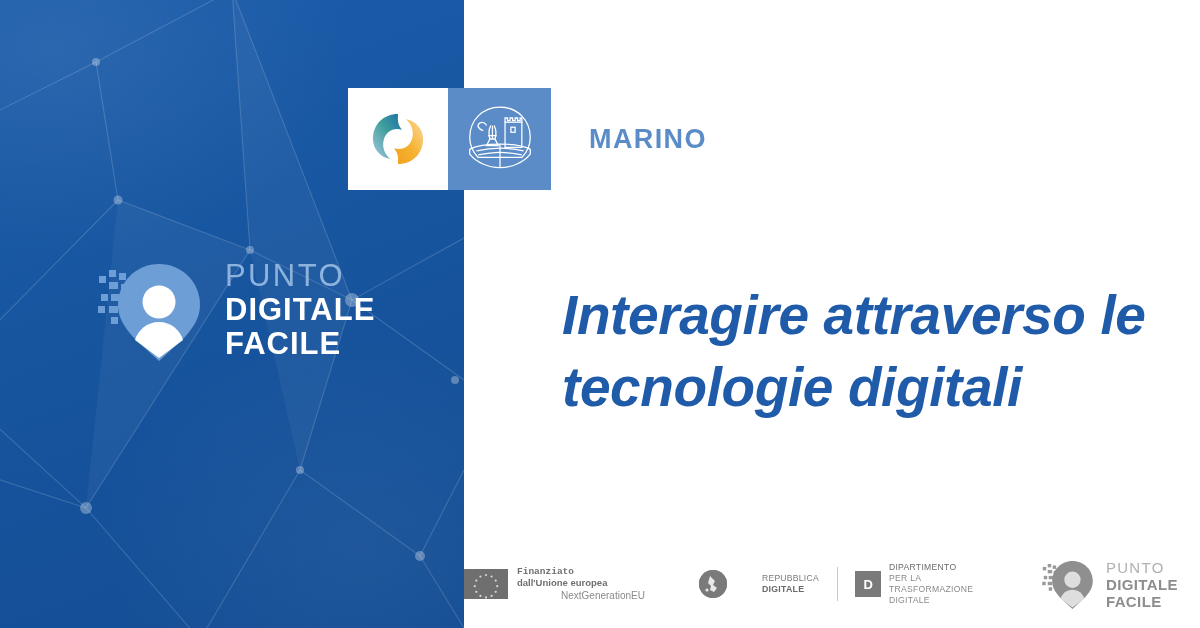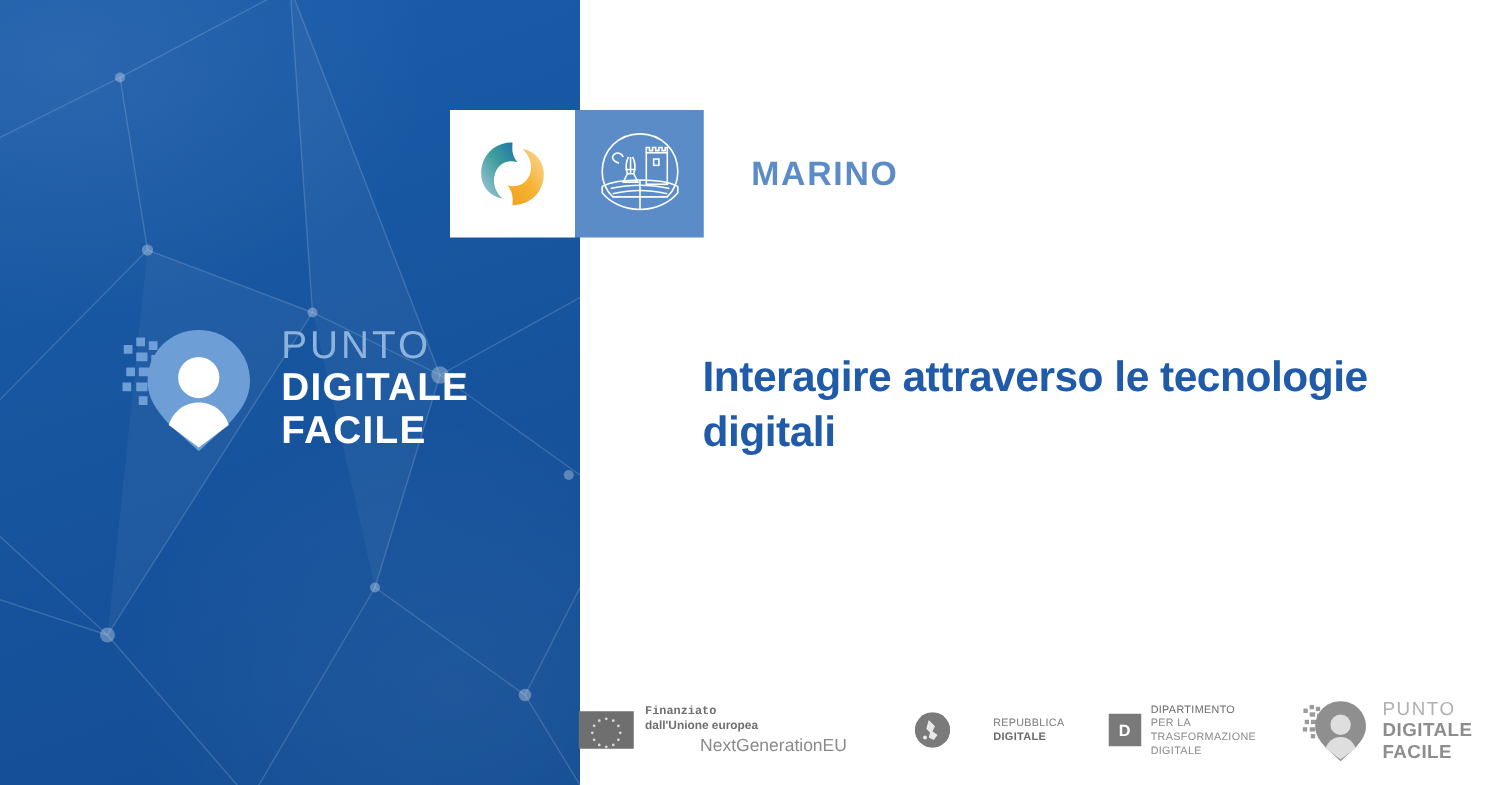--- a/index.html
+++ b/index.html
@@ -17,21 +17,21 @@
     background:#1a5aa8;
     background-image:
       radial-gradient(ellipse 420px 300px at 12% 8%, rgba(255,255,255,0.075), rgba(255,255,255,0) 70%),
       radial-gradient(ellipse 380px 320px at 78% 88%, rgba(255,255,255,0.05), rgba(255,255,255,0) 70%),
       linear-gradient(160deg, #1b5cab 0%, #17559f 45%, #134c93 100%);
     overflow:hidden;
   }
   .net { position:absolute; inset:0; width:464px; height:628px; }
 
   
-  .logo-lockup { position:absolute; left:360px; top:88px; display:flex; align-items:center; }
+  .logo-lockup { position:absolute; left:348px; top:88px; display:flex; align-items:center; }
   .logo-box-white {
     width:100px; height:102px; background:#ffffff;
     display:flex; align-items:center; justify-content:center;
   }
   .logo-box-blue {
     width:103px; height:102px; background:#5b8cc8;
     display:flex; align-items:center; justify-content:center;
   }
   .marino-label {
     margin-left:38px; font-size:27px; font-weight:bold; letter-spacing:1.4px;
@@ -45,36 +45,36 @@
     margin-left:18px; line-height:1.0; font-family:"Liberation Sans", sans-serif;
     padding-bottom:2px;
   }
   .pdf-punto { font-size:31px; letter-spacing:2.4px; color:#8db3dd; font-weight:400; }
   .pdf-dig   { font-size:31px; letter-spacing:1.0px; color:#ffffff; font-weight:bold; margin-top:3px; }
   .pdf-fac   { font-size:31px; letter-spacing:1.0px; color:#ffffff; font-weight:bold; margin-top:3px; }
 
   
   .title {
     position:absolute; left:562px; top:280px; width:600px;
-    font-size:34px; font-weight:bold; line-height:1.30; color:#1f5ba8;
-    letter-spacing:-0.4px; font-family:"Liberation Sans", sans-serif;
+    font-size:55px; font-weight:bold; line-height:1.30; color:#1f5ba8;
+    letter-spacing:-0.4px; font-family:"Liberation Sans", sans-serif;font-style:italic;
   }
 
   
   .footer {
     position:absolute; left:464px; top:540px; width:736px; height:88px;
     display:flex; align-items:center; justify-content:flex-end; padding-right:22px;
   }
   .f-item { display:flex; align-items:center; }
   .eu-flag { width:44px; height:30px; background:#6f6f6f; position:relative; flex:0 0 auto; }
   .eu-stars { position:absolute; inset:0; }
   .eu-text { margin-left:9px; line-height:1.22; }
   .eu-l1 { font-size:9.5px; font-weight:bold; color:#6f6f6f;font-family:Liberation Mono, monospace; }
   .eu-l2 { font-size:9.5px; font-weight:bold; color:#6f6f6f; }
-  .eu-l3 { font-size:14px; color:#8a8a8a; margin-top:1.5px;padding-left:44px; }
+  .eu-l3 { font-size:10px; color:#8a8a8a; margin-top:1.5px;padding-left:44px; }
 
   .rd-wrap { margin-left:54px; display:flex; align-items:center;gap:27px; }
   .rd-circle { width:28px; height:28px; border-radius:50%; background:#7a7a7a; position:relative; flex:0 0 auto; }
   .rd-text { margin-left:8px; line-height:1.22; }
   .rd-l1 { font-size:8.6px; color:#7a7a7a; letter-spacing:0.25px; }
   .rd-l2 { font-size:8.8px; color:#6a6a6a; font-weight:bold; letter-spacing:0.25px; }
 
   .divider { width:1px; height:34px; background:#c9c9c9; margin:0 17px 0 18px; }
 
   .dtd-wrap { display:flex; align-items:center; }

